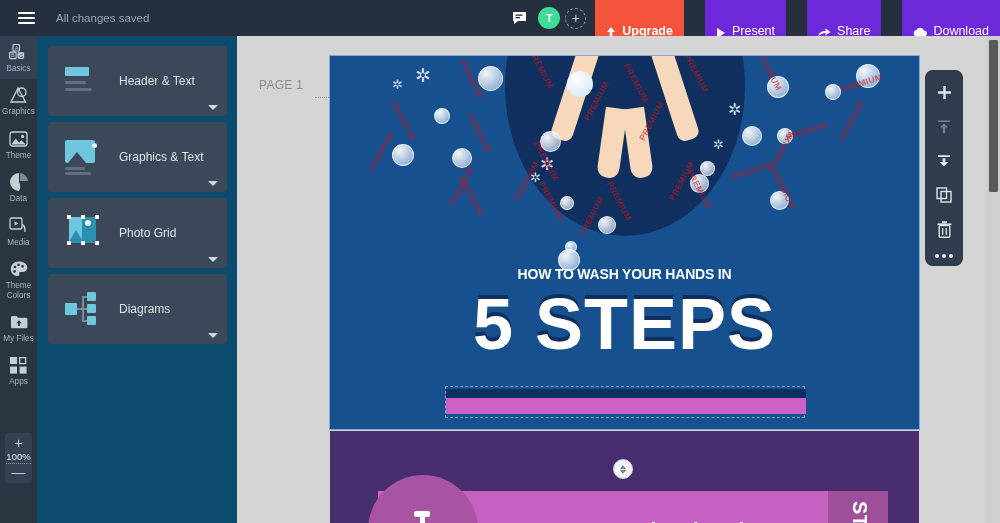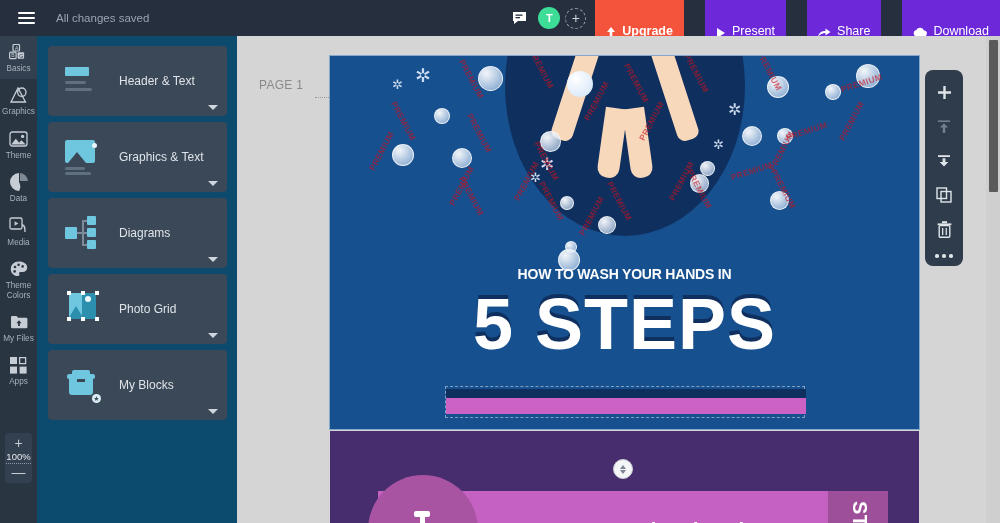--- a/index.html
+++ b/index.html
@@ -418,36 +418,20 @@
 
 
     <div class="card">
       <div class="card-ico ico-gt">
         <div class="box"></div>
           <div class="sun"></div>
           <div class="l1"></div>
           <div class="l2"></div>
       </div>
       <div class="card-label">Graphics &amp; Text</div>
-      <div class="card-caret"></div>
-    </div>
-
-    <div class="card">
-      <div class="card-ico ico-dg">
-        <div class="n0"></div>
-          <div class="v"></div>
-          <div class="h0"></div>
-        <div class="h1"></div>
-          <div class="h2"></div>
-          <div class="h3"></div>
-        <div class="n1"></div>
-          <div class="n2"></div>
-          <div class="n3"></div>
-      </div>
-      <div class="card-label">Diagrams</div>
       <div class="card-caret"></div>
     </div>
 
     <div class="card">
       <div class="card-ico ico-pg">
         <div class="frame">
             <div class="lft"></div>
             <div class="mtn"></div>
             <div class="dot"></div>
           </div>
@@ -456,30 +440,35 @@
         <div class="hnd" style="left:30px;top:0px;"></div>
         <div class="hnd" style="left:2px;top:26px;"></div>
         <div class="hnd" style="left:16px;top:26px;"></div>
         <div class="hnd" style="left:30px;top:26px;"></div>
       </div>
       <div class="card-label">Photo Grid</div>
       <div class="card-caret"></div>
     </div>
 
     <div class="card">
-      <div class="card-ico ico-mb">
-        <div class="top"></div>
-          <div class="lid"></div>
-          <div class="body"></div>
-          <div class="slot"></div>
-        <div class="star">★</div>
-      </div>
-      <div class="card-label">My Blocks</div>
+      <div class="card-ico ico-dg">
+        <div class="n0"></div>
+          <div class="v"></div>
+          <div class="h0"></div>
+        <div class="h1"></div>
+          <div class="h2"></div>
+          <div class="h3"></div>
+        <div class="n1"></div>
+          <div class="n2"></div>
+          <div class="n3"></div>
+      </div>
+      <div class="card-label">Diagrams</div>
       <div class="card-caret"></div>
     </div>
+
   </div>
 
   <div class="canvas-area">
 
     <div class="page-label">PAGE 1</div>
     <div class="page-dash"></div>
 
     <div class="slide">
       <div class="oval"></div>
 

